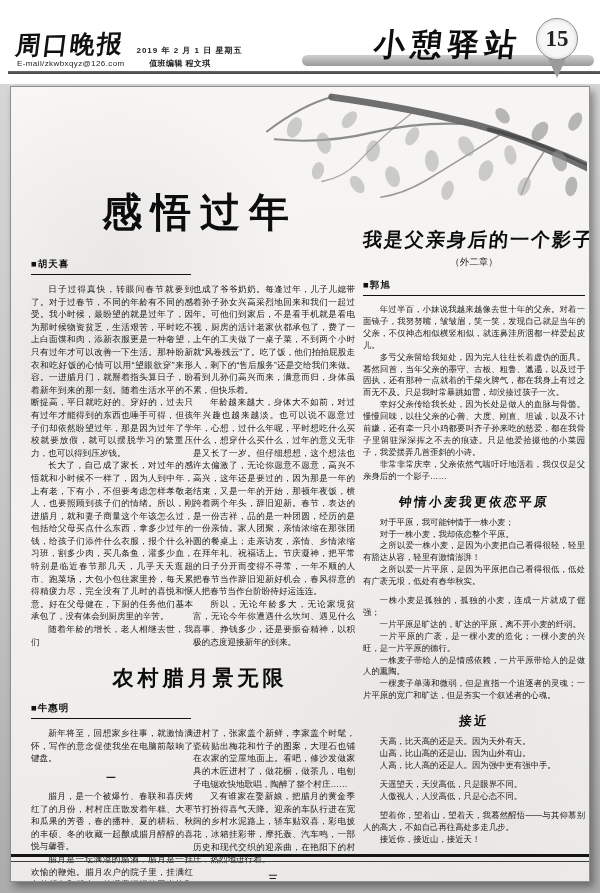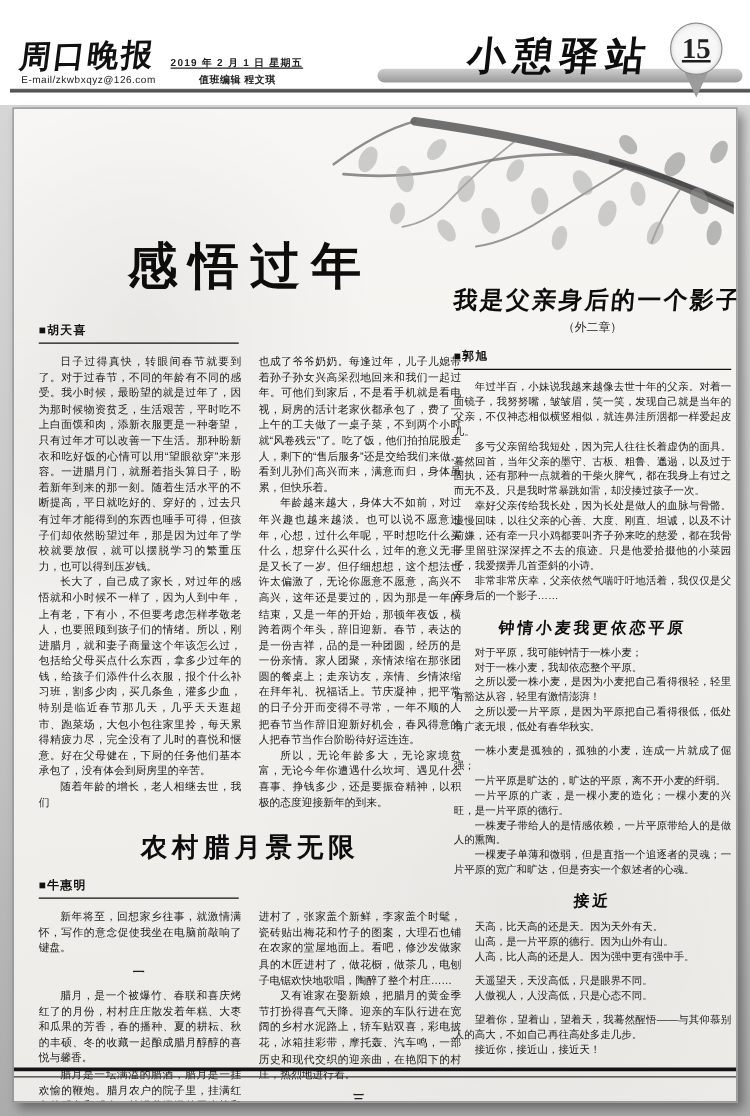--- a/index.html
+++ b/index.html
@@ -10,43 +10,43 @@
     color:#1c1c1c;
     -webkit-font-smoothing:antialiased;
   }
   
   .header{position:absolute;top:0;left:0;width:600px;height:84px;background:#fff;}
   .masthead{position:absolute;left:16px;top:28px;white-space:nowrap;}
   .masthead-logo{
     display:inline-block;font-family:"Liberation Serif",serif;font-weight:900;
     font-size:25px;transform:skewX(-8deg) rotate(-1deg);letter-spacing:2px;color:#111;
   }
-  .masthead-date{display:inline-block;font-size:8px;font-weight:700;color:#222;margin-left:8px;letter-spacing:1px;text-decoration:underline;}
+  .masthead-date{display:inline-block;font-size:8px;font-weight:700;color:#222;margin-left:8px;letter-spacing:1px;}
   .masthead-sub{position:absolute;left:17px;top:58px;font-size:8px;color:#222;letter-spacing:.4px;}
-  .masthead-sub .editor{font-weight:700;margin-left:32px;}
+  .masthead-sub .editor{font-weight:700;margin-left:22px;}
   .header-rule{position:absolute;left:8px;right:0;top:71px;height:3px;background:linear-gradient(#6a6a6a,#444);}
   .section-band{
     position:absolute;right:6px;top:55px;width:292px;height:11px;border-radius:7px;
     background:linear-gradient(#cfcfcf,#9a9a9a);
   }
   .section-title{
     position:absolute;right:78px;top:24px;font-family:"Liberation Serif",serif;
     font-weight:900;font-size:31px;letter-spacing:6px;color:#0e0e0e;
     transform:skewX(-6deg);z-index:3;white-space:nowrap;
   }
   .page-pin{position:absolute;right:20px;top:18px;width:46px;height:62px;z-index:4;}
   .page-pin .pin-tri{
     position:absolute;left:11px;top:34px;width:0;height:0;
     border-left:12px solid transparent;border-right:12px solid transparent;
     border-top:26px solid #9b9b9b;
   }
   .page-pin .pin-circle{
     position:absolute;left:2px;top:0;width:40px;height:40px;border-radius:50%;
     background:#f7f7f7;border:1.5px solid #8d8d8d;box-shadow:inset 0 0 4px rgba(0,0,0,.15);
-    display:flex;align-items:center;justify-content:center;text-decoration:underline;
+    display:flex;align-items:center;justify-content:center;
   }
   .page-pin .pin-number{font-family:"Liberation Serif",serif;font-size:23px;font-weight:700;color:#222;}
   
   .scan-area{position:absolute;top:84px;left:0;width:600px;height:809px;
     background:linear-gradient(180deg,#d6d6d6 0%,#c3c3c3 60%,#ababab 100%);}
   .sheet{
     position:absolute;left:10px;top:2px;width:578px;height:794px;
     background:
       radial-gradient(circle at 18% 22%, rgba(0,0,0,.05), rgba(0,0,0,0) 24%),
       radial-gradient(circle at 8% 38%, rgba(0,0,0,.04), rgba(0,0,0,0) 18%),
@@ -68,21 +68,21 @@
   }
   .title-second{
     font-family:"Liberation Serif",serif;font-size:21px;font-weight:900;
     letter-spacing:4px;text-align:center;margin:16px 0 10px 0;color:#0d0d0d;
   }
   .byline{
     font-size:9.5px;font-weight:700;color:#111;width:160px;
     border-bottom:1.6px solid #111;padding-bottom:3px;margin:0 0 8px 0;letter-spacing:1px;
   }
   .byline.full{width:100%;}
-  .cols{display:flex;gap:14px;}
+  .cols{display:flex;gap:0;}
   .col{width:162px;}
   .para{
     font-size:8.6px;line-height:12.6px;text-align:justify;text-indent:2em;
     margin:0;color:#1a1a1a;
   }
   .para.noindent{text-indent:0;}
   .section-mark{
     text-align:center;font-size:9.5px;font-weight:700;margin:7px 0 5px 0;letter-spacing:2px;
   }
   .spacer{height:7px;margin:0;}
@@ -222,21 +222,21 @@
           <p class="para">一株小麦是孤独的，孤独的小麦，连成一片就成了倔强；</p>
           <p class="para">一片平原是旷达的，旷达的平原，离不开小麦的纤弱。</p>
           <p class="para">一片平原的广袤，是一棵小麦的造化；一棵小麦的兴旺，是一片平原的德行。</p>
           <p class="para">一株麦子带给人的是情感依赖，一片平原带给人的是做人的熏陶。</p>
           <p class="para">一棵麦子单薄和微弱，但是直指一个追逐者的灵魂；一片平原的宽广和旷达，但是夯实一个叙述者的心魂。</p>
         </div>
 
       <h3 class="poem-title">接近</h3>
       <div>
           <p class="para">天高，比天高的还是天。因为天外有天。</p>
-          <p class="para">山高，是一片平原的德行。因为山外有山。</p>
+          <p class="para">山高，比山高的还是山。因为山外有山。</p>
           <p class="para">人高，比人高的还是人。因为强中更有强中手。</p>
           <p class="spacer"></p>
           <p class="para">天遥望天，天没高低，只是眼界不同。</p>
           <p class="para">人傲视人，人没高低，只是心态不同。</p>
           <p class="spacer"></p>
           <p class="para">望着你，望着山，望着天，我蓦然醒悟——与其仰慕别人的高大，不如自己再往高处多走几步。</p>
           <p class="para">接近你，接近山，接近天！</p>
         </div>
     </div>
 

